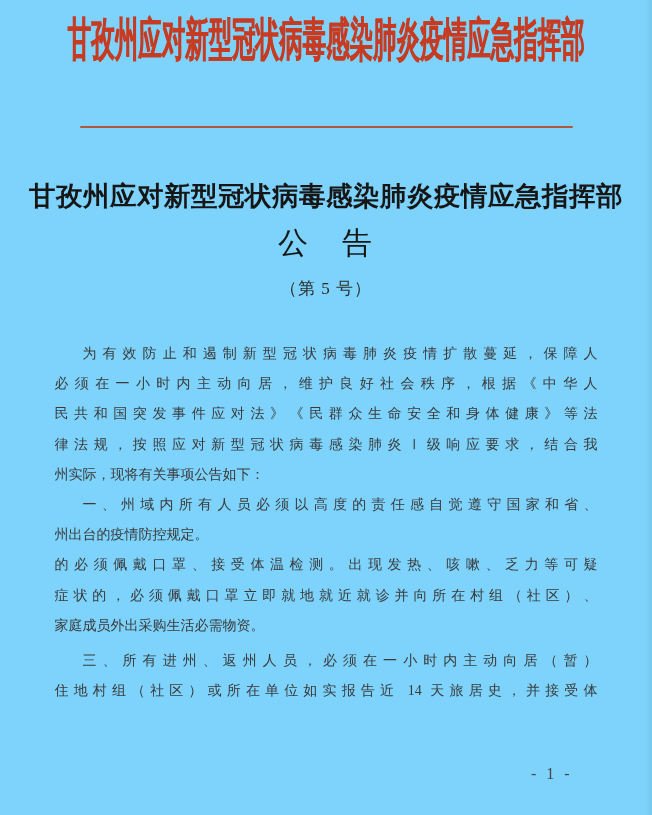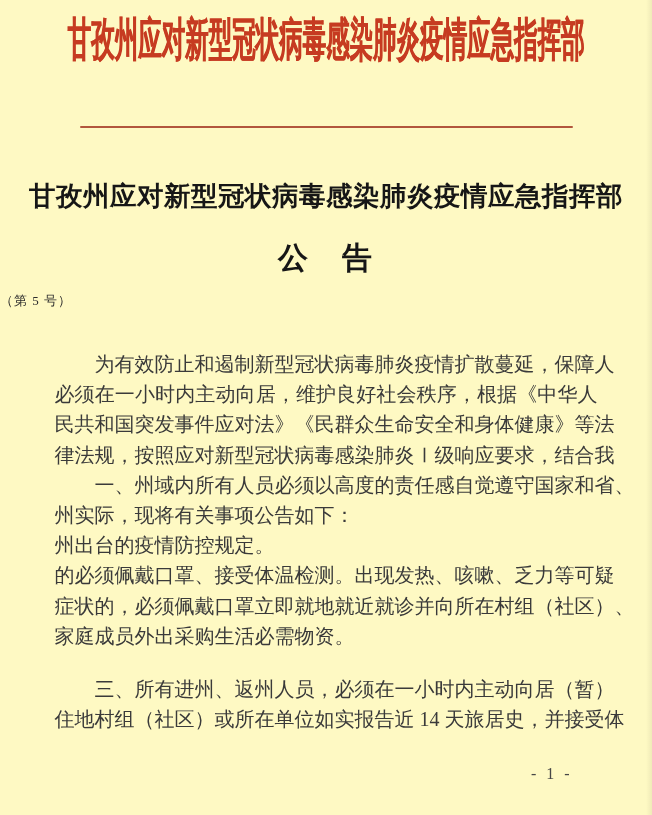--- a/index.html
+++ b/index.html
@@ -5,21 +5,21 @@
   html, body {
     margin: 0;
     padding: 0;
     background: #ffffff;
   }
   .page {
     position: relative;
     width: 652px;
     height: 815px;
     margin: 0 auto;
-    background: #fef9c3;
+    background: #7dd3fc;
     overflow: hidden;
     font-family: "Liberation Serif", serif;
   }
   
   .page::after {
     content: "";
     position: absolute;
     top: 0; right: 0;
     width: 6px; height: 100%;
     background: linear-gradient(to right, rgba(0,0,0,0), rgba(0,0,0,0.06));
@@ -55,56 +55,57 @@
   .doc-title {
     margin-top: 50px;
     text-align: center;
     font-size: 26.5px;
     font-weight: bold;
     color: #161616;
     letter-spacing: 0.5px;
     white-space: nowrap;
   }
   .doc-type {
-    margin-top: 24px;
+    margin-top: 9px;
     text-align: center;
     font-size: 30px;
-    font-weight: bold;
+    font-weight: normal;
     color: #161616;
     letter-spacing: 2px;
   }
   .doc-number {
     margin-top: 13px;
-    font-size: 13px;
+    text-align: center;
+    font-size: 17px;
     color: #2c2c2c;
     letter-spacing: 1px;
   }
 
   
   .body-text {
     width: 543px;
     margin: 39px auto 0 auto;
-    font-size: 20px;
+    font-size: 14px;
     color: #3a3a3a;
   }
   .line {
     line-height: 30.2px;
     text-align: justify;
     text-align-last: justify;
     white-space: nowrap;
     text-justify: inter-character;
   }
   .line.short {
     text-align-last: left;
   }
   .line.indent {
     text-indent: 2em;
   }
   .line.para-gap {
-    margin-top: 23px;
+    margin-top: 5px;
   }
 
   
   .page-number {
     position: absolute;
     left: 531px;
     top: 765px;
     font-size: 16px;
     color: #474747;
     letter-spacing: 3px;
@@ -126,22 +127,22 @@
 
   <div class="doc-type">公　告</div>
 
   <div class="doc-number">（第 5 号）</div>
 
   <div class="body-text" style="color: rgb(58, 58, 58);">
       <div class="line indent">为有效防止和遏制新型冠状病毒肺炎疫情扩散蔓延，保障人</div>
       <div class="line">必须在一小时内主动向居，维护良好社会秩序，根据《中华人</div>
       <div class="line">民共和国突发事件应对法》《民群众生命安全和身体健康》等法</div>
       <div class="line">律法规，按照应对新型冠状病毒感染肺炎Ⅰ级响应要求，结合我</div>
+      <div class="line short">州实际，现将有关事项公告如下：</div>
       <div class="line indent">一、州域内所有人员必须以高度的责任感自觉遵守国家和省、</div>
-      <div class="line short">州实际，现将有关事项公告如下：</div>
       <div class="line short">州出台的疫情防控规定。</div>
       <div class="line">的必须佩戴口罩、接受体温检测。出现发热、咳嗽、乏力等可疑</div>
       <div class="line">症状的，必须佩戴口罩立即就地就近就诊并向所在村组（社区）、</div>
       <div class="line short">家庭成员外出采购生活必需物资。</div>
       <div class="line indent para-gap">三、所有进州、返州人员，必须在一小时内主动向居（暂）</div>
       <div class="line">住地村组（社区）或所在单位如实报告近 14 天旅居史，并接受体</div>
     </div>
 
   <div class="page-number">- 1 -</div>
 

